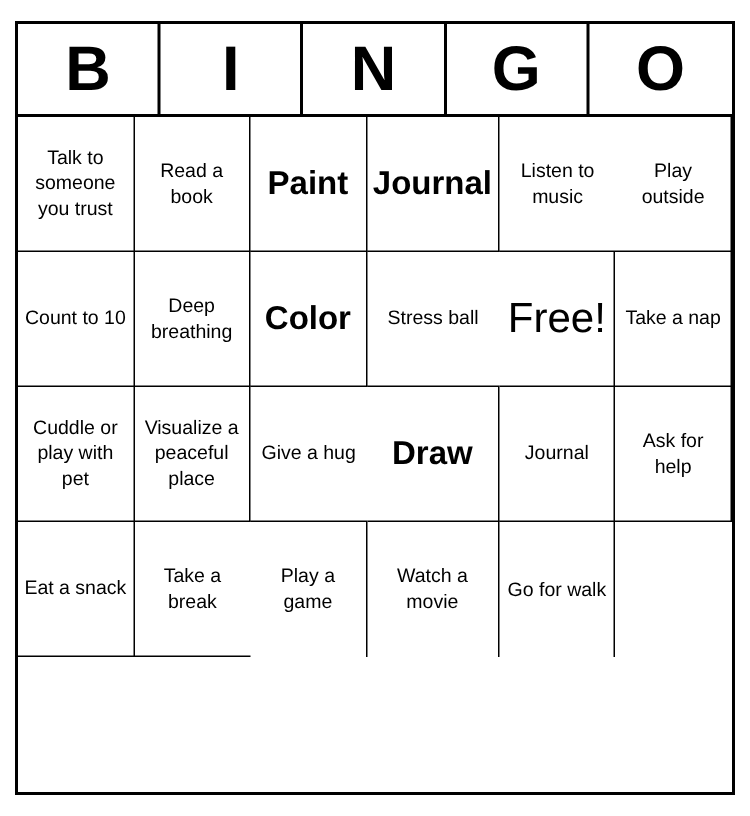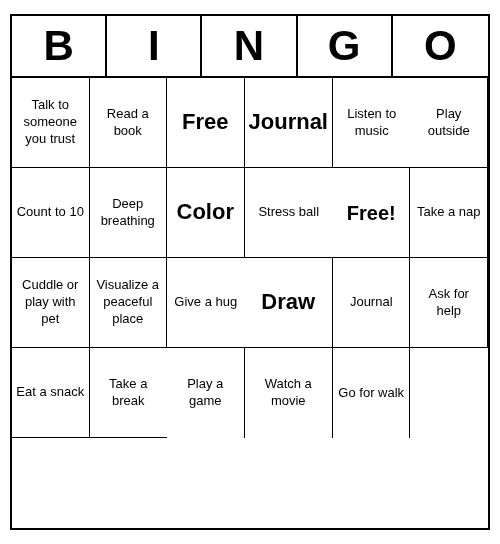--- a/index.html
+++ b/index.html
@@ -51,39 +51,39 @@
       border-right: none;
     }
     .bingo-grid .bingo-cell:nth-child(n+21) {
       border-bottom: none;
     }
     .bingo-cell.large-text {
       font-size: 22px;
       font-weight: bold;
     }
     .bingo-cell.free {
-      font-size: 20px;
-      font-weight: bold;
+      font-size: 28px;
+      font-weight: normal;
     }
   </style>
 </head>
 <body>
 
 <div class="bingo-card">
   <div class="bingo-header">
   <div class="bingo-header-cell">B</div>
       <div class="bingo-header-cell">I</div>
       <div class="bingo-header-cell">N</div>
       <div class="bingo-header-cell">G</div>
       <div class="bingo-header-cell">O</div>
     </div>
   <div class="bingo-grid">
   <div class="bingo-cell">Talk to someone you trust</div>
       <div class="bingo-cell">Read a book</div>
-      <div class="bingo-cell large-text">Free</div>
+      <div class="bingo-cell large-text">Paint</div>
       <div class="bingo-cell large-text">Journal</div>
       <div class="bingo-cell">Listen to music</div>
       <div class="bingo-cell">Play outside</div>
       <div class="bingo-cell">Count to 10</div>
       <div class="bingo-cell">Deep breathing</div>
       <div class="bingo-cell large-text">Color</div>
       <div class="bingo-cell">Stress ball</div>
       <div class="bingo-cell large-text free">Free!</div>
       <div class="bingo-cell">Take a nap</div>
       <div class="bingo-cell">Cuddle or play with pet</div>

